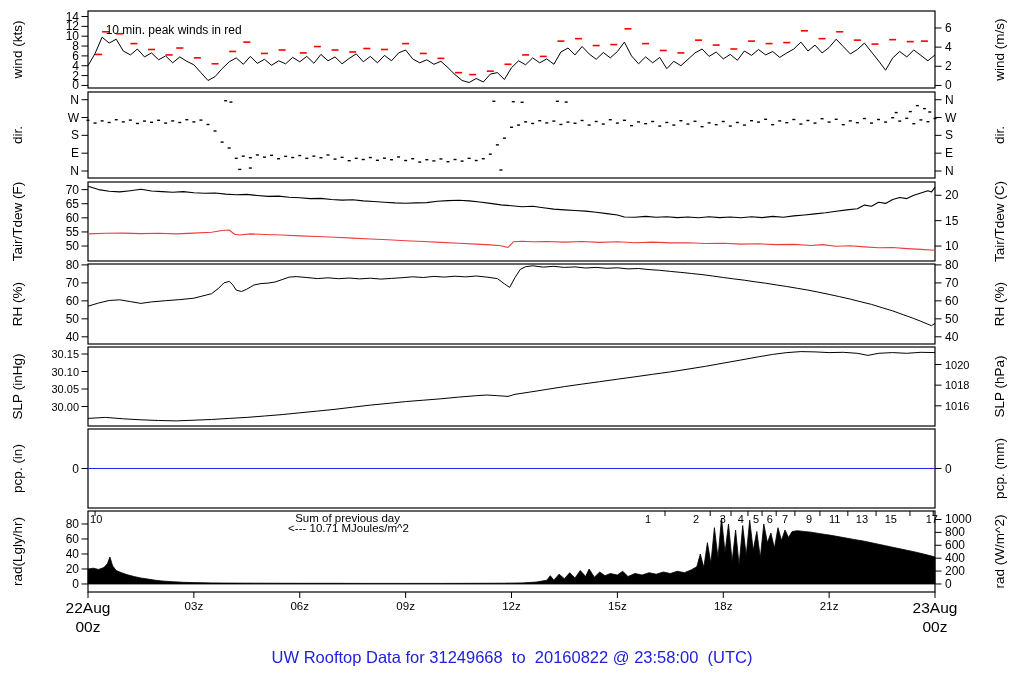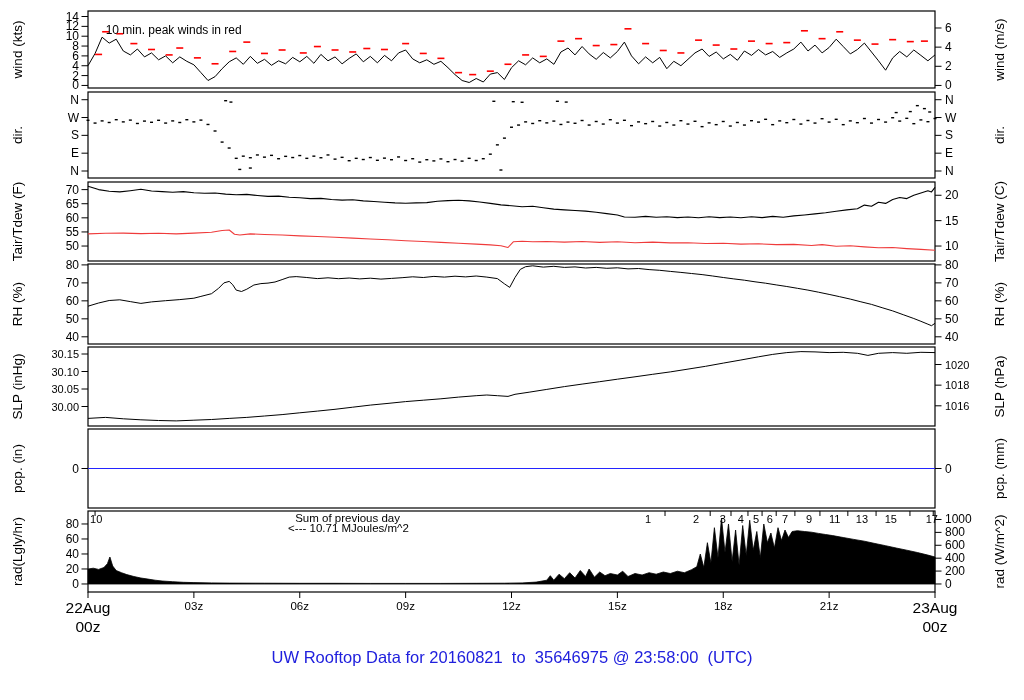--- a/index.html
+++ b/index.html
@@ -415,15 +415,15 @@
         <text x="405.625" y="610" text-anchor="middle" font-size="11.5" fill="#000000">09z</text>
         <text x="511.5" y="610" text-anchor="middle" font-size="11.5" fill="#000000">12z</text>
         <text x="617.375" y="610" text-anchor="middle" font-size="11.5" fill="#000000">15z</text>
         <text x="723.25" y="610" text-anchor="middle" font-size="11.5" fill="#000000">18z</text>
         <text x="829.125" y="610" text-anchor="middle" font-size="11.5" fill="#000000">21z</text>
         <text x="935" y="613" text-anchor="middle" font-size="15.5" fill="#ff0000">23Aug</text>
         <text x="935" y="632" text-anchor="middle" font-size="15.5" fill="#ff0000">00z</text>
       </g>
     </svg>
 
-<div id="caption">UW Rooftop Data for 20160821  to  35646975 @ 23:58:00  (UTC)</div>
+<div id="caption">UW Rooftop Data for 31249668  to  20160822 @ 23:58:00  (UTC)</div>
 
 </div>
 
 </body></html>

